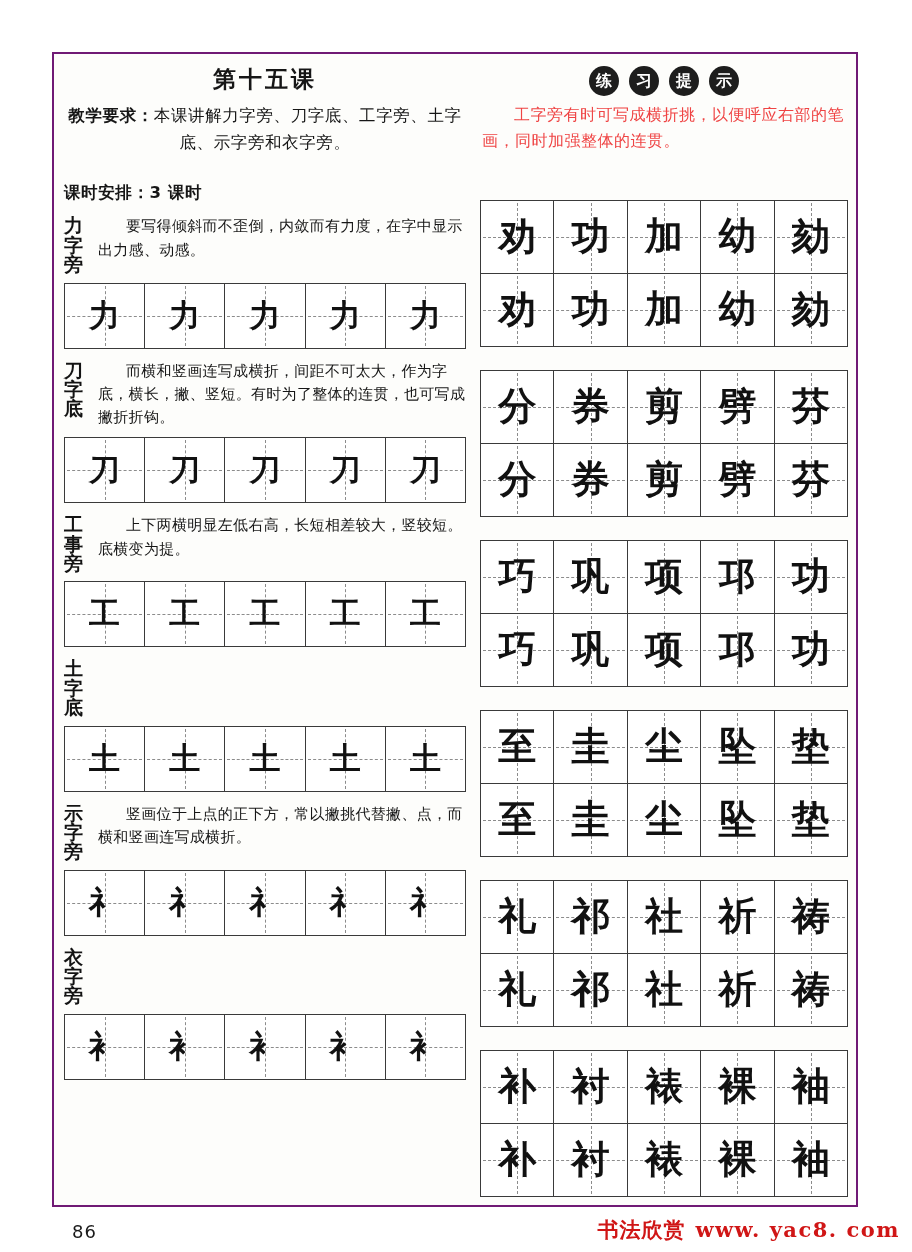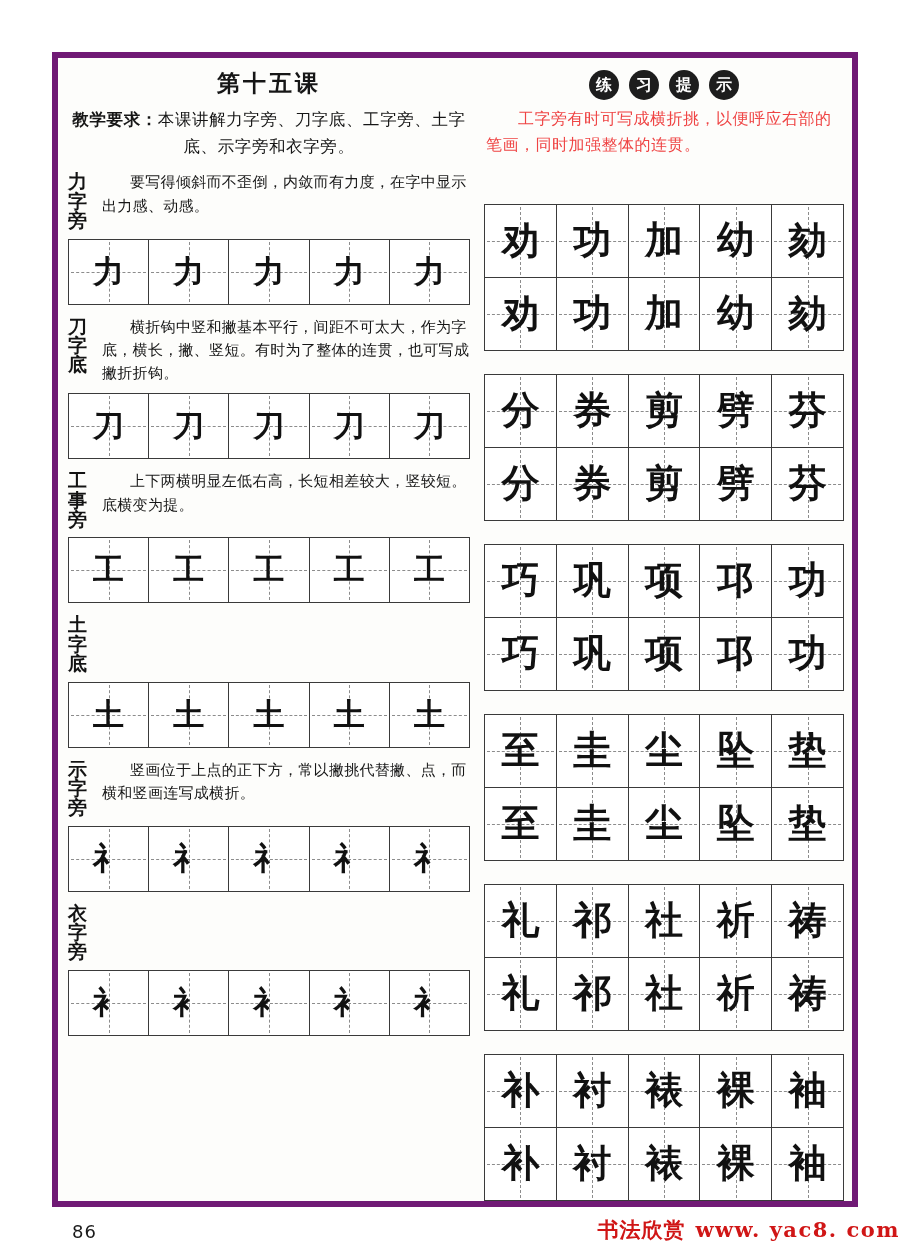--- a/index.html
+++ b/index.html
@@ -8,21 +8,21 @@
     background:#ffffff;
     font-family:"DejaVu Sans","Liberation Sans",sans-serif;
     color:#111;
     overflow:hidden;
     position:relative;
   }
   #page{
     position:absolute;
     left:52px;top:52px;
     width:806px;height:1155px;
-    border:6px solid #701a75;
+    border:2px solid #701a75;
     background:#fdfdfb;
     box-sizing:border-box;
   }
   .cols{
     display:flex;
     width:100%;height:100%;
     box-sizing:border-box;
     padding:6px 8px 6px 10px;
   }
   .colL{width:408px;flex:0 0 408px;padding-right:6px;box-sizing:border-box;}
@@ -179,20 +179,21 @@
   <div class="cols">
 
     <div class="colL">
 
       <div class="lesson-title">第十五课</div>
 
       <div class="req">
         <span class="lead">教学要求</span><span class="lead">：</span><span>本课讲解力字旁、刀字底、工字旁、土字底、示字旁和衣字旁。</span>
       </div>
 
+      <div class="arrange">课时安排：3 课时</div>
 
       <div class="section">
         <div class="sec-top">
           <div class="sec-label">
             <span>力</span>
             <span>字</span>
             <span>旁</span>
           </div>
           <div class="sec-desc">要写得倾斜而不歪倒，内敛而有力度，在字中显示出力感、动感。</div>
         </div>
@@ -225,21 +226,21 @@
         </div>
       </div>
 
       <div class="section">
         <div class="sec-top">
           <div class="sec-label">
             <span>刀</span>
             <span>字</span>
             <span>底</span>
           </div>
-          <div class="sec-desc">横折钩中竖和撇基本平行，间距不可太大，作为字底，横长，撇、竖短。有时为了整体的连贯，也可写成撇折折钩。</div>
+          <div class="sec-desc">而横和竖画连写成横折，间距不可太大，作为字底，横长，撇、竖短。有时为了整体的连贯，也可写成撇折折钩。</div>
         </div>
         <div class="grid r1">
           <div class="cell">
               <i class="vmid"></i>
               <i class="hmid"></i>
               <div class="glyph">刀</div>
             </div>
           <div class="cell">
               <i class="vmid"></i>
               <i class="hmid"></i>

